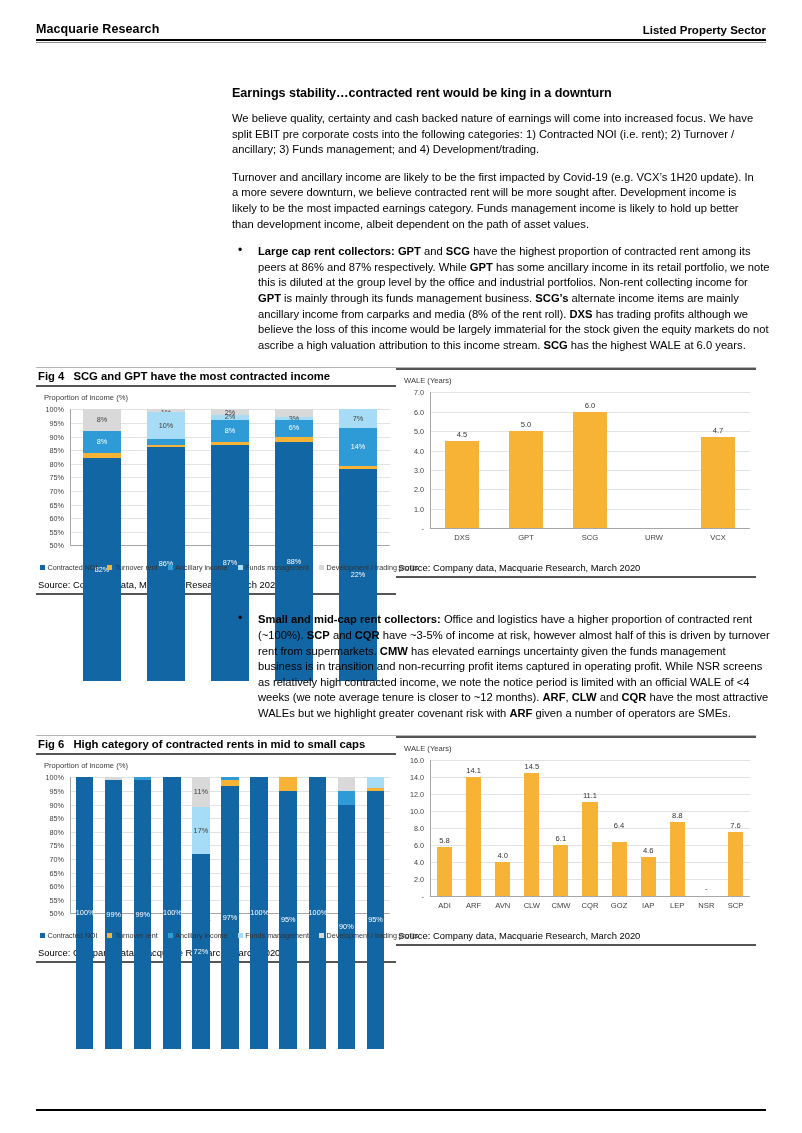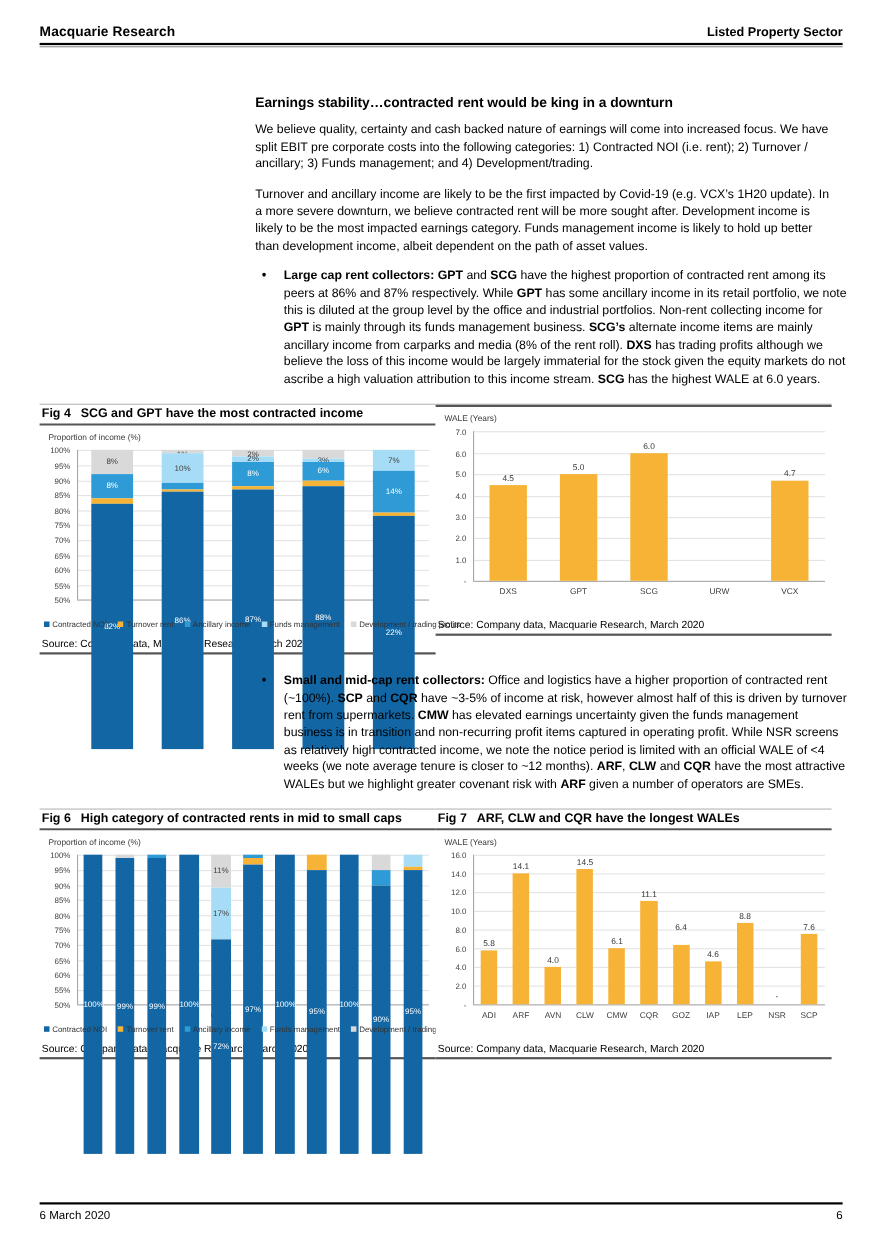--- a/index.html
+++ b/index.html
@@ -379,23 +379,20 @@
                 <span>Development / trading profits</span>
               </div>
             </div>
           </div>
       </div>
       <div class="src">Source: Company data, Macquarie Research, March 2020</div>
     </div>
 
     <div class="figbox">
       <div class="fig-rule-top"></div>
-      <div class="fig-title">
-        <span class="num">Fig 7</span><span>ARF, CLW and CQR have the longest WALEs</span>
-      </div>
       <div class="fig-rule-bold"></div>
       <div class="fig-body">
         <div class="chart" id="chart-fig7">
             <div class="ylabel" style="left: 8px; top: 6px;">WALE (Years)</div>
             <div class="plot" style="left: 34px; top: 22px; width: 320px; height: 136px;">
               <div class="grid-line" style="top: 119px;"></div>
               <div class="grid-line" style="top: 102px;"></div>
               <div class="grid-line" style="top: 85px;"></div>
               <div class="grid-line" style="top: 68px;"></div>
               <div class="grid-line" style="top: 51px;"></div>
@@ -446,19 +443,15 @@
             <div class="bar" style="left: 331.891px; top: 93.4px; width: 15.1273px; height: 64.6px; background: rgb(246, 179, 53);"></div>
             <div class="barlabel" style="left: 324.909px; top: 82.4px; width: 29.0909px;">7.6</div>
           </div>
       </div>
       <div class="src">Source: Company data, Macquarie Research, March 2020</div>
     </div>
   </div>
 
   <div style="position:absolute; left:36px; right:36px; bottom:22px;">
     <div class="footer-rule"></div>
-    <div class="footer">
-      <div>6 March 2020</div>
-      <div>6</div>
-    </div>
   </div>
 
 </div>
 
 </body></html>

